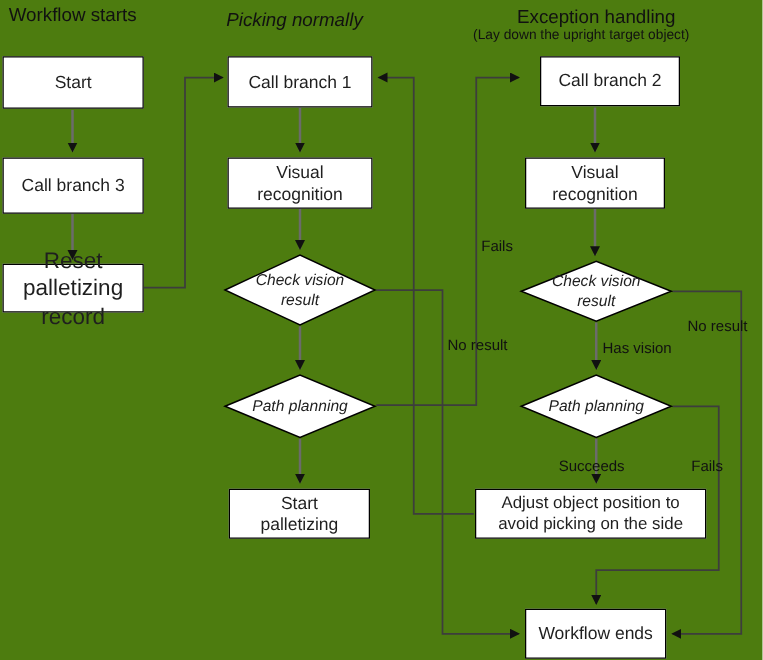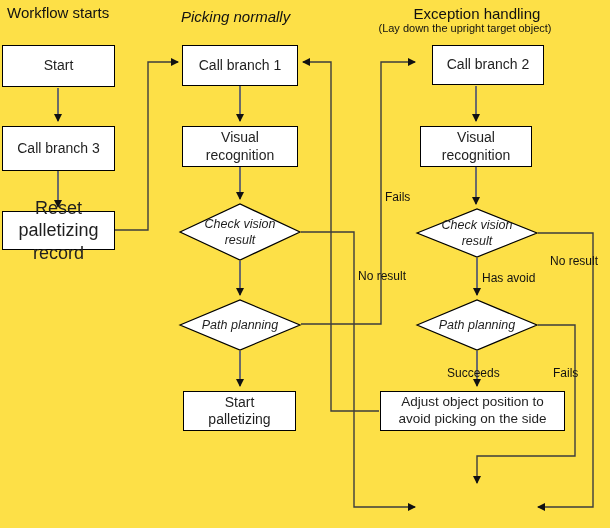--- a/index.html
+++ b/index.html
@@ -1,17 +1,17 @@
 <!DOCTYPE html>
 <html><head>
 <meta charset="utf-8">
 <style>
   html,body{margin:0;padding:0;background:#ffffff;}
   #stage{
-    position:relative;width:610px;height:528px;background:#fde047;
+    position:relative;width:610px;height:528px;background:#4d7c0f;
     font-family:"Liberation Sans","DejaVu Sans",sans-serif;color:#1f1f1f;overflow:hidden;
   }
   #edges{position:absolute;left:0;top:0;width:610px;height:528px;z-index:1;}
   .col-title{
     position:absolute;z-index:3;font-size:15px;font-weight:500;color:#111;
     white-space:nowrap;
   }
   .col-subtitle{
     position:absolute;z-index:3;font-size:11px;font-weight:400;color:#111;
     text-align:center;white-space:nowrap;
@@ -85,28 +85,29 @@
   <div class="node" style="left:182px;top:126px;width:116px;height:41px;"><span>Visual
 recognition</span></div>
   <div class="node" style="left:183px;top:391px;width:113px;height:40px;"><span>Start
 palletizing</span></div>
 
   <div class="node" style="left:420px;top:45px;width:112px;height:40px;margin-left:12px;"><span>Call branch 2</span></div>
   <div class="node" style="left:420px;top:126px;width:112px;height:41px;"><span>Visual
 recognition</span></div>
   <div class="node adjust" style="left:380px;top:391px;width:185px;height:40px;"><span>Adjust object position to
 avoid picking on the side</span></div>
+  <div class="node" style="left:420px;top:487px;width:113px;height:40px;"><span>Workflow ends</span></div>
 
   <div class="diamond-label" style="left:186px;top:205px;width:108px;height:54px;">Check vision
 result</div>
   <div class="diamond-label" style="left:180px;top:301px;width:120px;height:48px;">Path planning</div>
   <div class="diamond-label" style="left:417px;top:209px;width:120px;height:48px;">Check vision
 result</div>
   <div class="diamond-label" style="left:417px;top:301px;width:120px;height:48px;">Path planning</div>
 
   <div class="edge-label" style="left:385px;top:190px;">Fails</div>
   <div class="edge-label" style="left:358px;top:269px;">No result</div>
   <div class="edge-label" style="left:550px;top:254px;">No result</div>
-  <div class="edge-label" style="left:482px;top:271px;">Has avoid</div>
+  <div class="edge-label" style="left:482px;top:271px;">Has vision</div>
   <div class="edge-label" style="left:447px;top:366px;">Succeeds</div>
   <div class="edge-label" style="left:553px;top:366px;">Fails</div>
 
 </div>
 
 </body></html>

